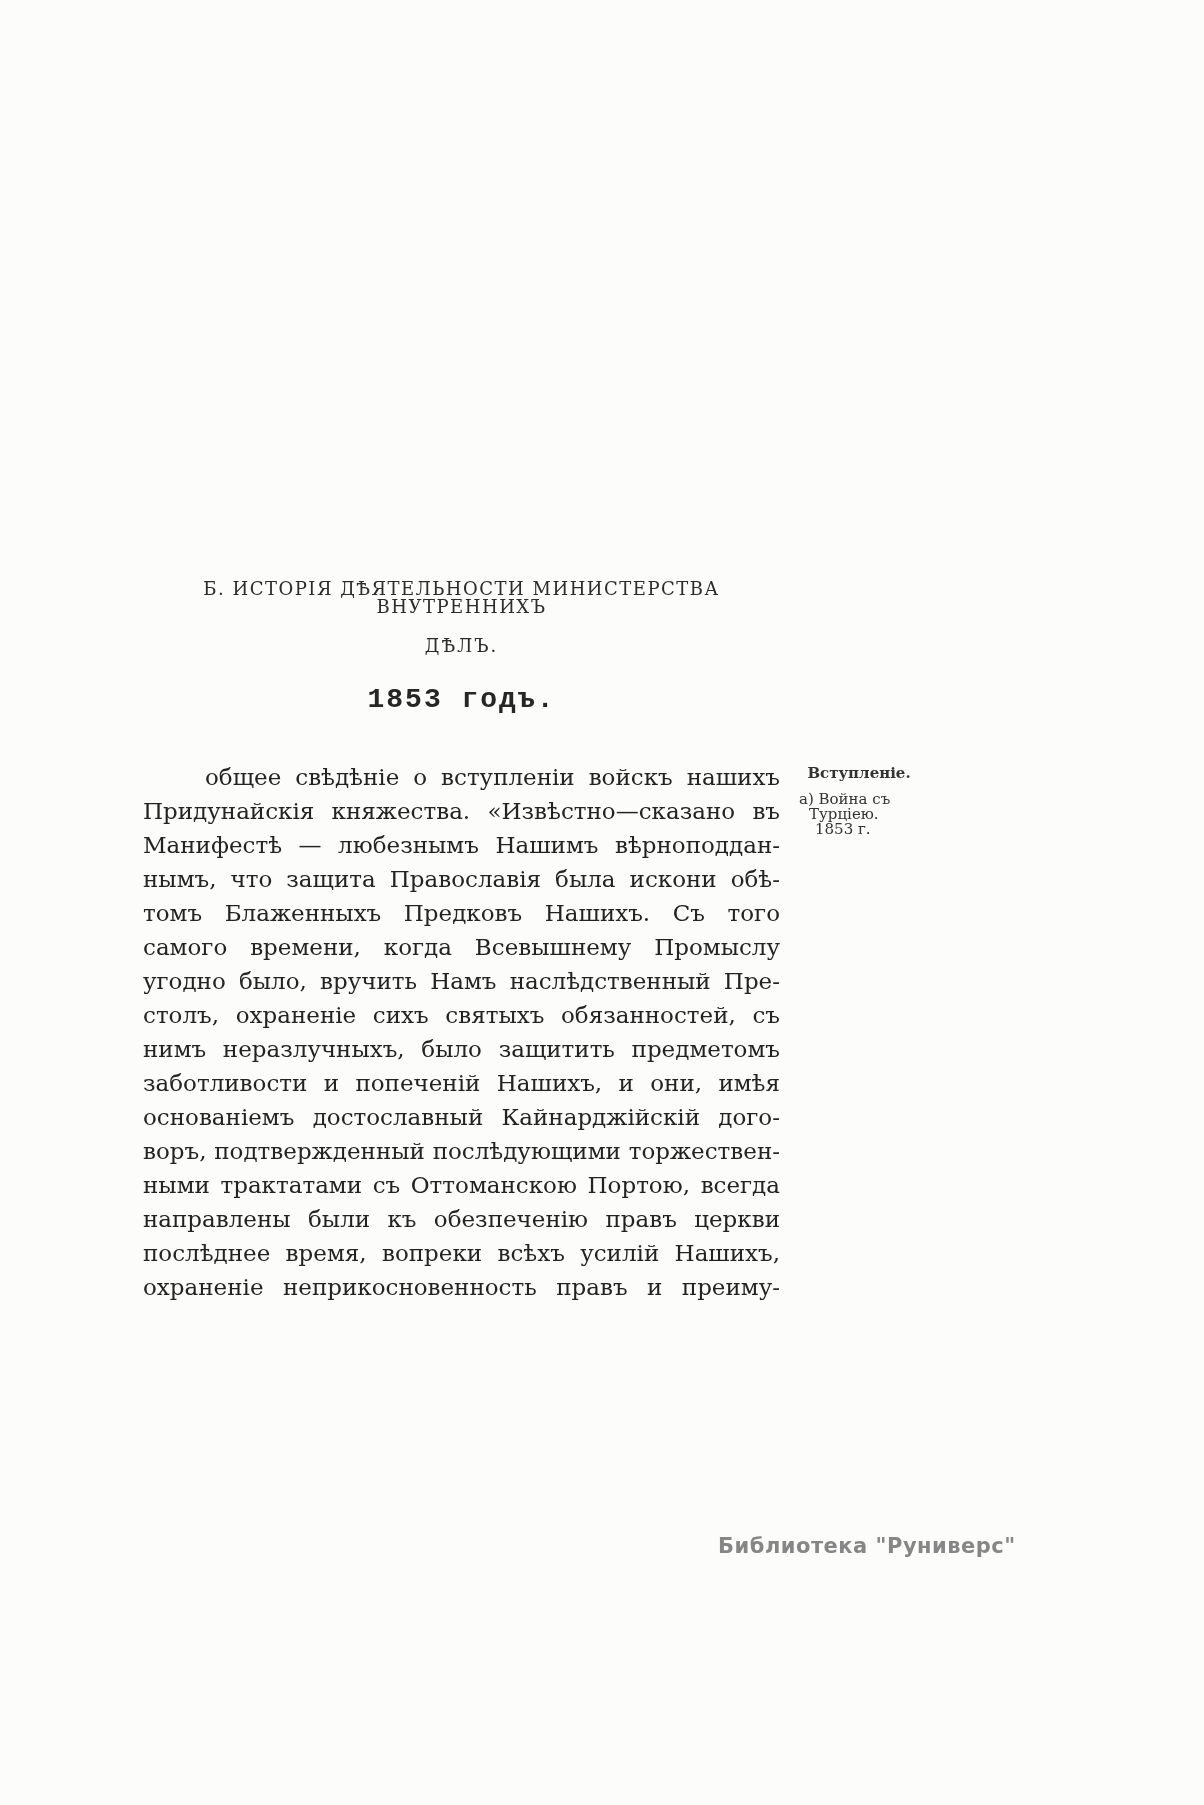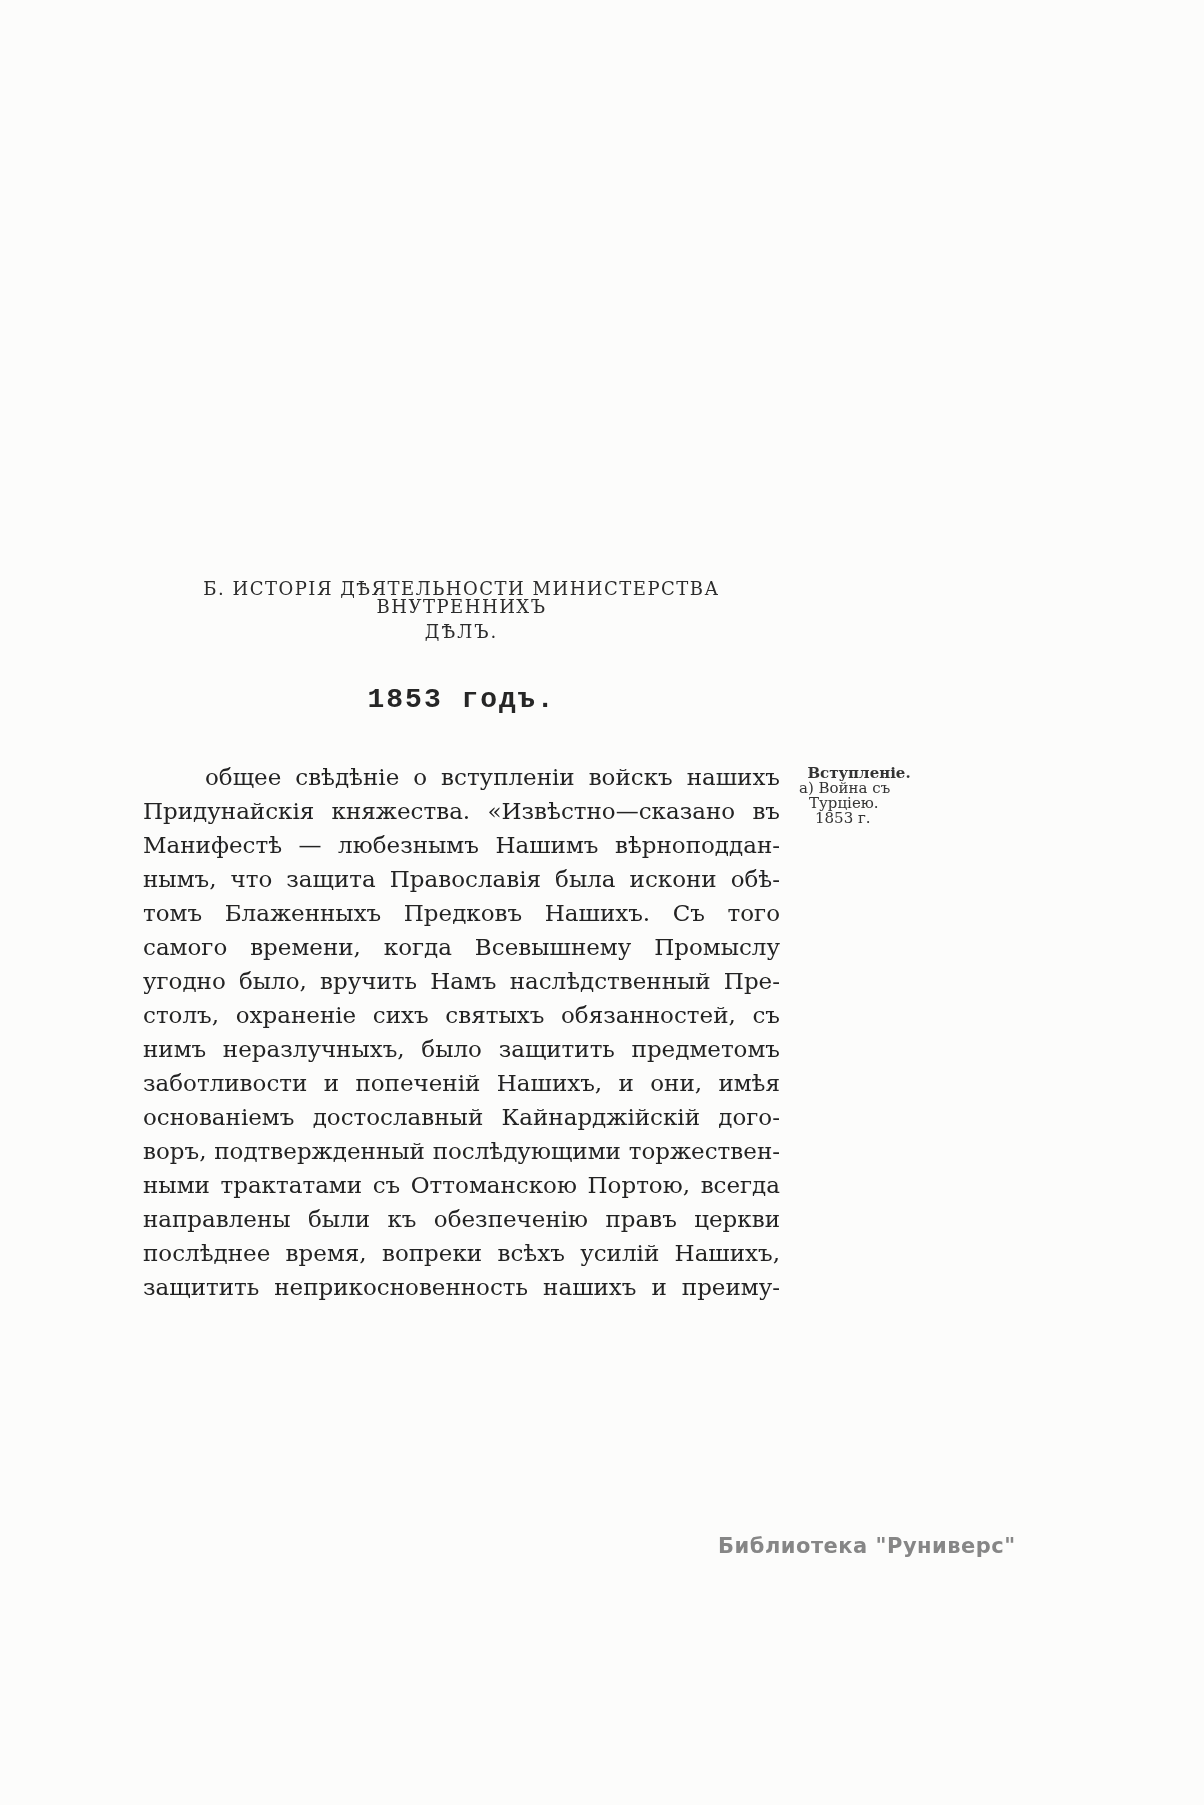--- a/index.html
+++ b/index.html
@@ -18,21 +18,21 @@
     position: absolute;
     top: 580px;
     left: 143px;
     width: 637px;
     text-align: center;
     font-size: 18px;
     letter-spacing: 1.5px;
     color: #2c2c2c;
     line-height: 1;
   }
-  .heading-line2 { margin-top: 7px; letter-spacing: 2px; }
+  .heading-line2 { margin-top: 21px; letter-spacing: 2px; }
   .year-heading {
     position: absolute;
     top: 686px;
     left: 143px;
     width: 637px;
     text-align: center;
     font-size: 28px;
     font-weight: bold;
     letter-spacing: 2px;
     color: #262626;
@@ -58,21 +58,21 @@
   .margin-note {
     position: absolute;
     left: 799px;
     top: 766px;
     width: 120px;
     font-size: 15px;
     color: #333333;
     line-height: 1;
   }
   .mn-intro { font-weight: bold; text-align: center; }
-  .mn-2 { margin-top: 0; }
+  .mn-2 { margin-top: 11px; }
   .mn-3 { padding-left: 10px; }
   .mn-4 { margin-top: 0; padding-left: 16px; }
   .watermark {
     position: absolute;
     left: 718px;
     top: 1534px;
     font-family: "DejaVu Sans", sans-serif;
     font-weight: bold;
     font-size: 21px;
     color: #868686;
@@ -100,21 +100,21 @@
       <div class="body-line">самого времени, когда Всевышнему Промыслу</div>
       <div class="body-line">угодно было, вручить Намъ наслѣдственный Пре-</div>
       <div class="body-line">столъ, охраненіе сихъ святыхъ обязанностей, съ</div>
       <div class="body-line">нимъ неразлучныхъ, было защитить предметомъ</div>
       <div class="body-line">заботливости и попеченій Нашихъ, и они, имѣя</div>
       <div class="body-line">основаніемъ достославный Кайнарджійскій дого-</div>
       <div class="body-line">воръ, подтвержденный послѣдующими торжествен-</div>
       <div class="body-line">ными трактатами съ Оттоманскою Портою, всегда</div>
       <div class="body-line">направлены были къ обезпеченію правъ церкви</div>
       <div class="body-line">послѣднее время, вопреки всѣхъ усилій Нашихъ,</div>
-      <div class="body-line">защитить неприкосновенность нашихъ и преиму-</div>
+      <div class="body-line">охраненіе неприкосновенность правъ и преиму-</div>
     </div>
 
   <div class="margin-note">
     <div class="mn-intro">Вступленіе.</div>
     <div class="mn-2">а) Война съ</div>
     <div class="mn-3">Турціею.</div>
     <div class="mn-4">1853 г.</div>
   </div>
 
   <div class="watermark">Библиотека "Руниверс"</div>

